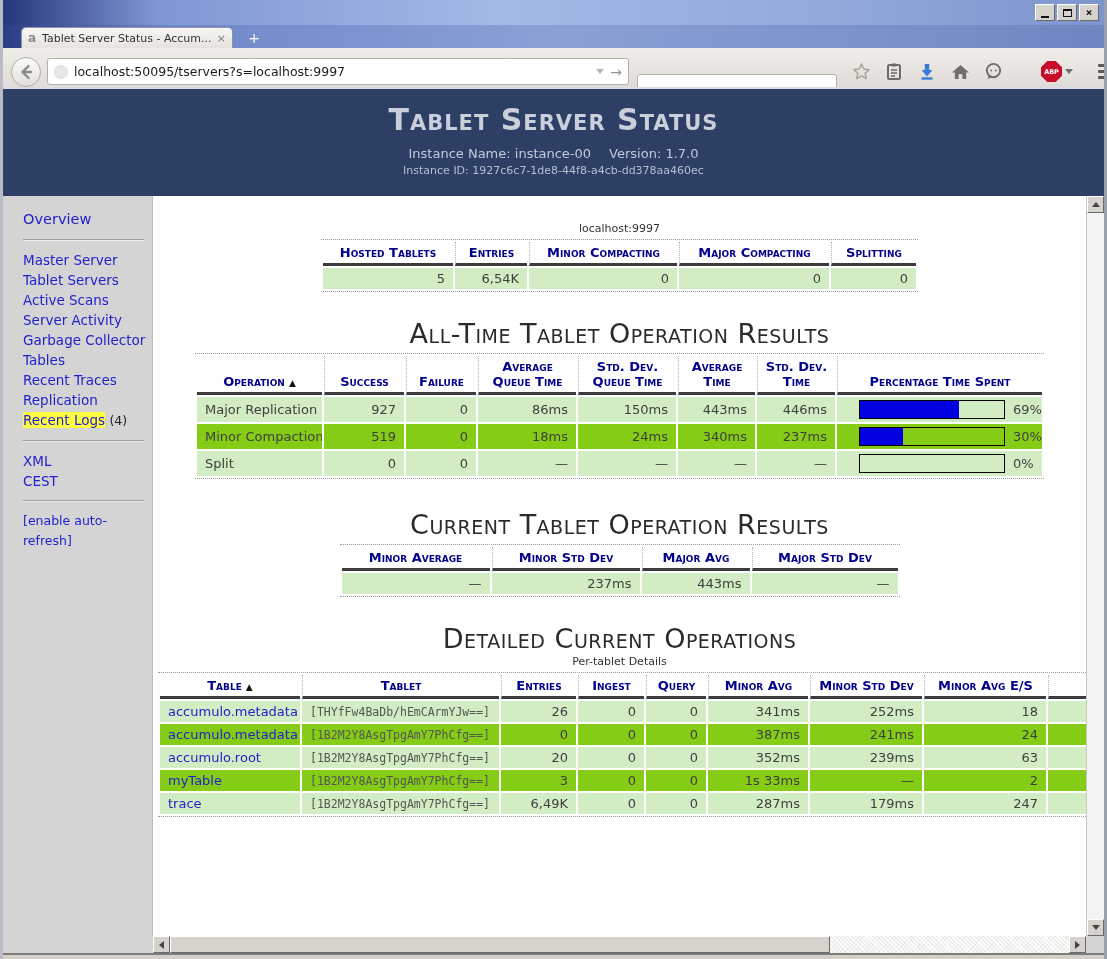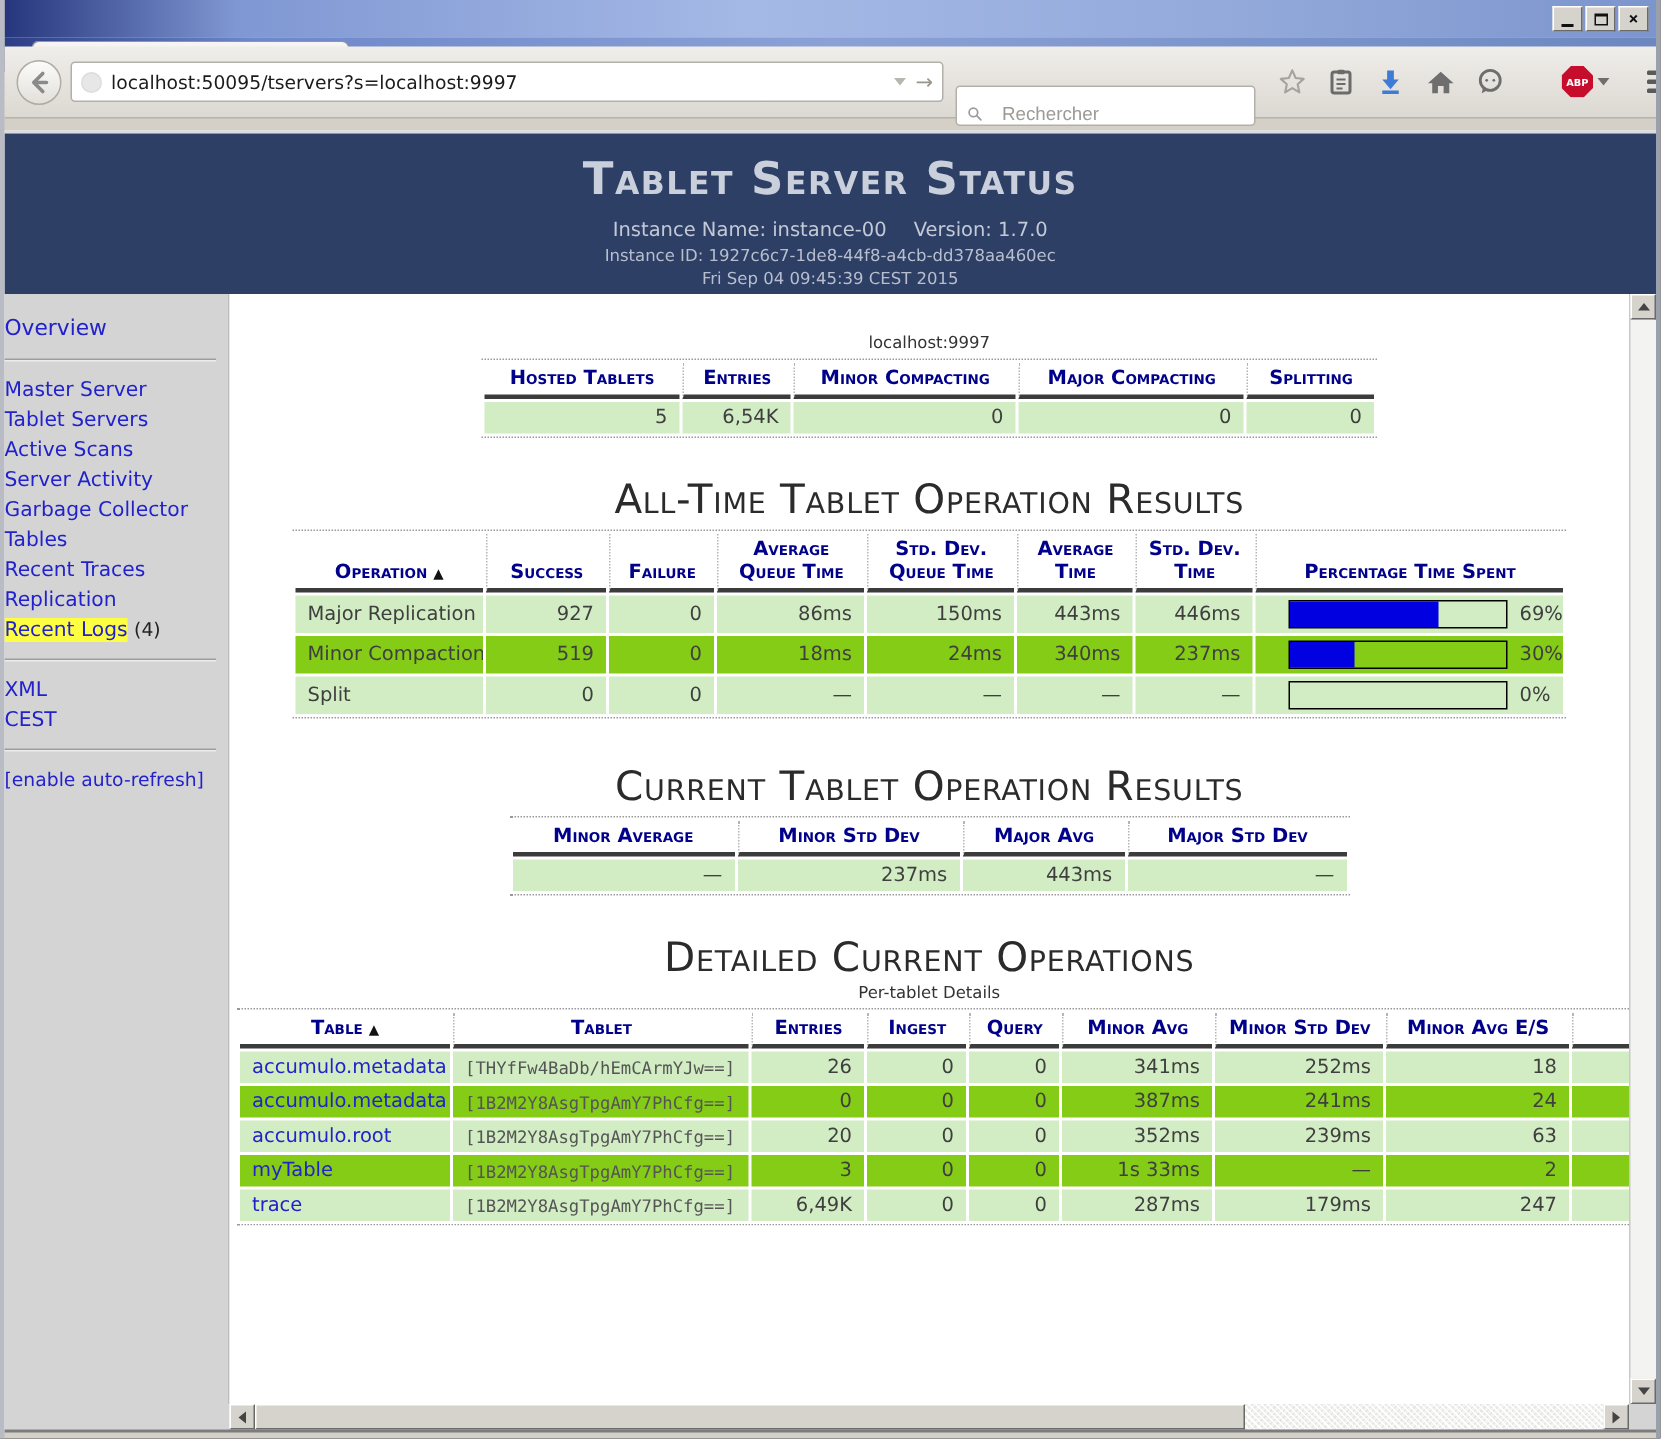--- a/index.html
+++ b/index.html
@@ -22,21 +22,21 @@
     background:linear-gradient(90deg,#2c3d85 0%,#6e87c8 15%,#8ba1d6 50%,#7690c8 85%,#6c86c0 100%); }
   .tab { position:absolute; left:18px; top:2px; width:212px; height:21px; background:linear-gradient(#f7f6f4,#e6e3df);
     border:1px solid #8d94a6; border-bottom:none; border-radius:5px 5px 0 0; display:flex; align-items:center; padding:0 6px; gap:6px; }
   .tab-title { font-size:11px; color:#333; white-space:nowrap; overflow:hidden; flex:1; }
   .favicon { font-size:12px; font-weight:bold; color:#8a8a8a; line-height:1; }
   .tab-close { font-size:11px; color:#7d7d7d; cursor:default; }
   .newtab { position:absolute; left:238px; top:4px; width:26px; height:18px; border-radius:3px 6px 0 0;
     display:flex; align-items:center; justify-content:center; color:#fff; font-size:14px; }
 
   
-  .toolbar { position:absolute; left:0; top:31px; width:100%; height:48px;
+  .toolbar { position:absolute; left:0; top:48px; width:100%; height:48px;
     background:linear-gradient(#f0eeea,#dcd8d2); border-bottom:1px solid #b8b4ac;
     display:flex; align-items:center; padding:0 8px; }
   .back-btn { width:30px; height:30px; border-radius:50%; background:linear-gradient(#fbfbfa,#e3e0da);
     border:1px solid #b0aca4; display:flex; align-items:center; justify-content:center; flex:none; }
   .urlbar { margin-left:6px; height:27px; width:582px; background:#fff; border:1px solid #b3b0aa; border-radius:3px;
     display:flex; align-items:center; padding:0 6px; gap:6px; flex:none; }
   .globe { width:14px; height:14px; border-radius:50%; background:#e7e7e7; border:1px solid #ddd; flex:none; }
   .url-input { border:none; outline:none; flex:1; font-size:12.5px; color:#1b1b1b; font-family:"DejaVu Sans",sans-serif; background:transparent; }
   .caret-down { width:0; height:0; border-left:4px solid transparent; border-right:4px solid transparent; border-top:5px solid #b9b6b0; }
   .go-arrow { color:#9a978f; font-size:14px; line-height:1; }
@@ -57,21 +57,21 @@
   
   .page { position:absolute; left:0; top:87px; width:100%; height:866px; background:#fff; border-top:2px solid #dadae0; }
   .banner { position:absolute; left:0; top:0; width:100%; height:107px; background:#2e3f66; text-align:center; color:#c3c9d7; }
   .banner-title { font-variant:small-caps; font-weight:bold; font-size:30px; letter-spacing:1px; color:#c9cfdb; padding-top:13px; }
   .banner-line1 { font-size:13px; margin-top:9px; color:#c3c9d7; }
   .banner-line1 span { margin:0 9px; }
   .banner-line2 { font-size:11px; margin-top:3px; color:#b7bece; }
   .banner-line3 { font-size:11px; margin-top:2px; color:#b7bece; }
 
   .body-row { position:absolute; left:0; top:107px; width:1101px; height:740px; display:flex; }
-  .sidebar { width:150px; background:#d4d4d4; border-right:1px solid #bdbdbd; padding:12px 0 0 0; flex:none; }
+  .sidebar { width:150px; background:#d4d4d4; border-right:1px solid #bdbdbd; padding:12px 0 0 20px; flex:none; }
   .side-link { display:block; color:#2222cc; font-size:13.5px; line-height:20px; text-decoration:none; cursor:pointer; }
   .side-link.overview { font-size:14.5px; line-height:22px; }
   .side-hr { border:none; border-top:1px solid #9d9d9d; border-bottom:1px solid #ececec; margin:9px 8px 9px 0; }
   .hl { background:#ffff42; }
   .side-count { color:#222; font-size:12.5px; }
   .auto-refresh { font-size:12.5px; }
 
   .content { width:933px; height:740px; background:#fff; overflow:hidden; flex:none; position:relative; }
 
   .sec-title { text-align:center; font-variant:small-caps; font-size:27px; color:#2b2b2b; letter-spacing:0.5px; }
@@ -219,21 +219,20 @@
   </div>
 
   <div class="page">
 
     <div class="banner">
       <div class="banner-title">Tablet Server Status</div>
       <div class="banner-line1">
         <span>Instance Name: instance-00</span><span>Version: 1.7.0</span>
       </div>
       <div class="banner-line2">Instance ID: 1927c6c7-1de8-44f8-a4cb-dd378aa460ec</div>
-      <div class="banner-line3">Fri Sep 04 09:45:39 CEST 2015</div>
     </div>
 
     <div class="body-row">
 
       <div class="sidebar">
         <a class="side-link overview">Overview</a>
         <hr class="side-hr">
         <a class="side-link">Master Server</a>
         <a class="side-link">Tablet Servers</a>
         <a class="side-link">Active Scans</a>

